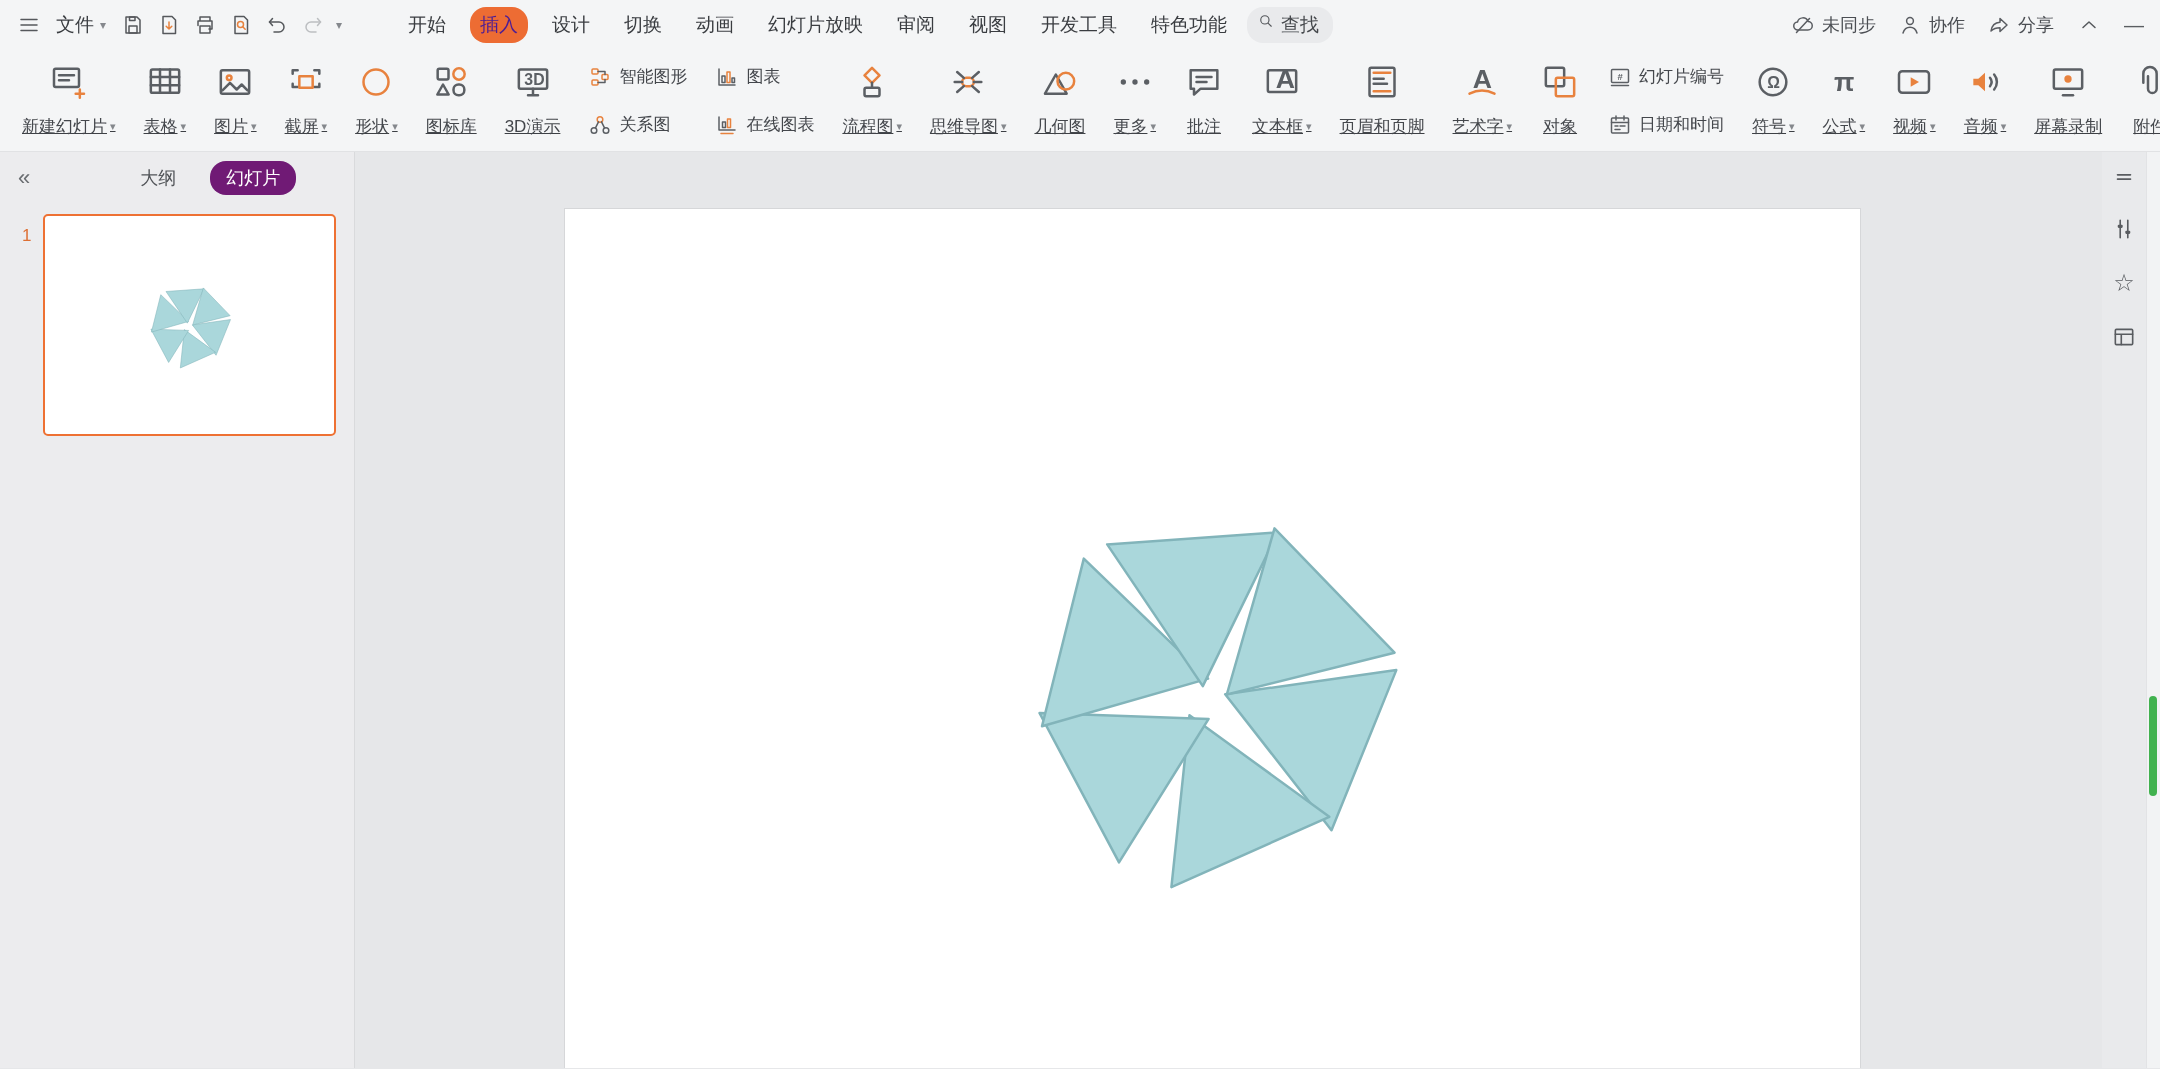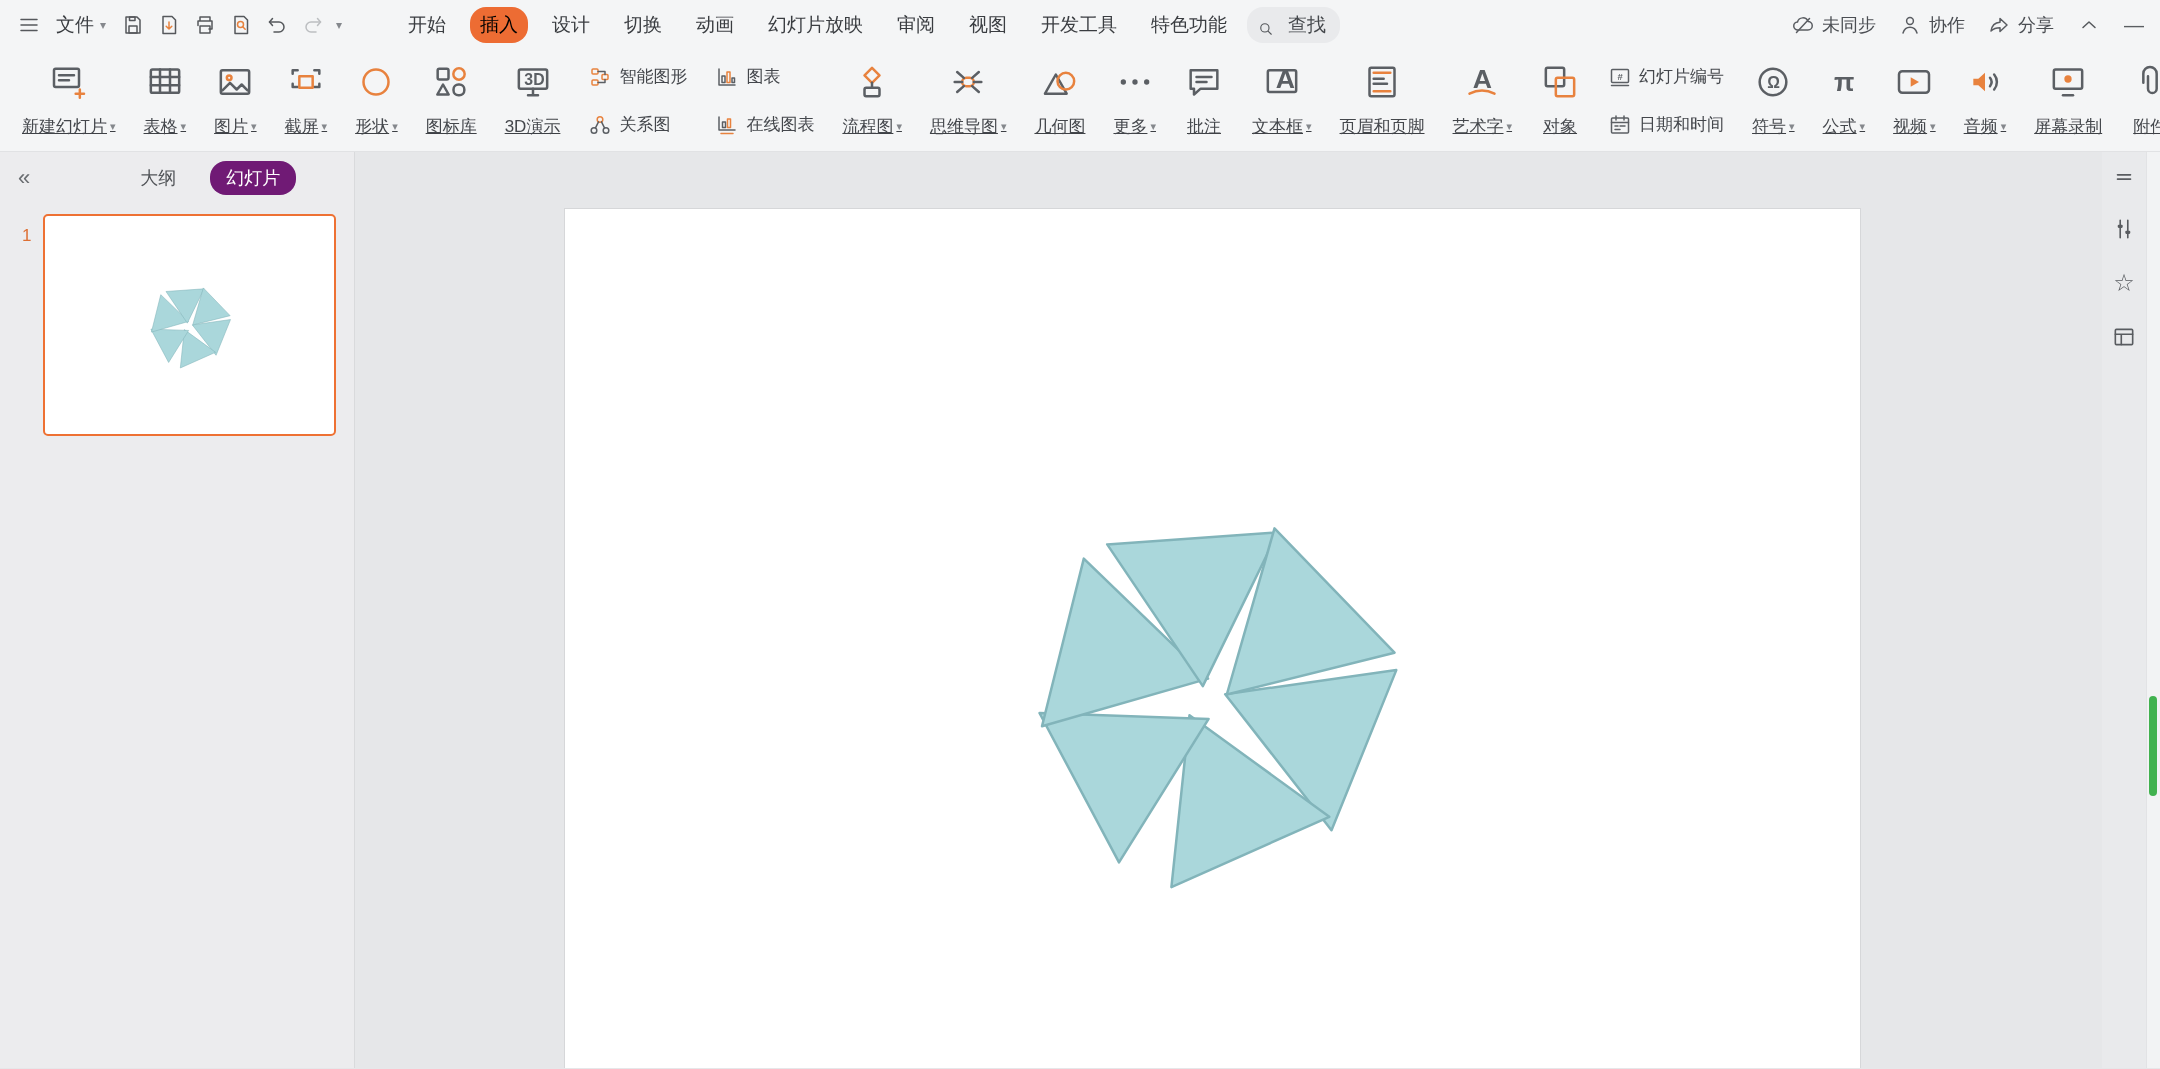--- a/index.html
+++ b/index.html
@@ -16,22 +16,22 @@
 
   
   .menubar { height:50px; background:#f4f5f6; display:flex; align-items:center; padding:0 16px; }
   .mb-left { display:flex; align-items:center; gap:10px; }
   .qa-icon { width:26px; height:26px; color:#55585c; cursor:pointer; padding:1px; }
   .qa-icon.disabled { color:#bcbec1; }
   .file-chip { display:flex; align-items:center; gap:6px; font-size:19px; color:#3a3d41; padding:0 4px; }
   .mini-caret { font-size:12px; color:#85888d; }
   .menus { display:flex; align-items:center; gap:14px; margin-left:56px; }
   .menu-item { font-size:19px; color:#3a3d41; padding:5px 10px; border-radius:16px; cursor:pointer; white-space:nowrap; }
-  .menu-item.active { background:#ed6c33; color:#000000; }
-  .search-pill { display:flex; align-items:flex-end; gap:13px; background:#e9eaec; border-radius:16px;
+  .menu-item.active { background:#ed6c33; color:#4c1d95; }
+  .search-pill { display:flex; align-items:flex-start; gap:6px; background:#e9eaec; border-radius:16px;
     padding:5px 14px 5px 10px; font-size:19px; color:#45484c; margin-left:10px; }
   .search-pill .icon { width:18px; height:18px; color:#55585c; }
   .mb-right { margin-left:auto; display:flex; align-items:center; gap:22px;text-align:right; }
   .mb-chip { display:flex; align-items:center; gap:7px; font-size:18px; color:#4b4e53; cursor:pointer; }
   .mb-chip .icon { width:24px; height:24px; color:#5a5d62; }
   .plain-glyph { font-size:20px; color:#5a5d62; cursor:pointer; }
 
   
   .ribbon { height:102px; background:#f4f5f6; border-bottom:1px solid #e1e2e4;
     display:flex; align-items:stretch; padding:8px 6px 8px 12px; gap:8px; overflow:hidden; }

